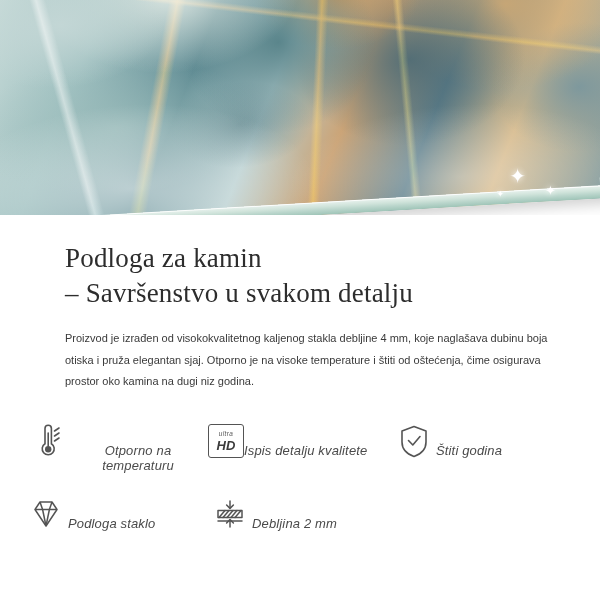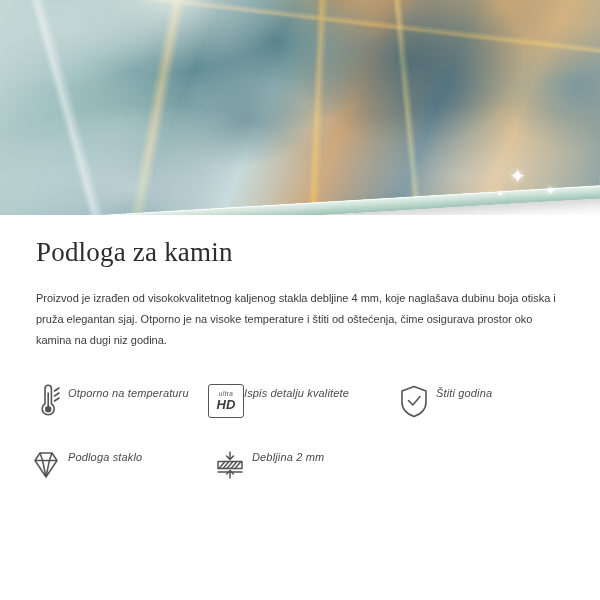--- a/index.html
+++ b/index.html
@@ -108,21 +108,22 @@
     text-shadow: 0 0 6px rgba(255,255,255,0.95);
     pointer-events: none;
     line-height: 1;
   }
   .sparkle.s1 { right: 74px; top: 166px; font-size: 20px; }
   .sparkle.s2 { right: 44px; top: 184px; font-size: 13px; }
   .sparkle.s3 { right: 96px; top: 190px; font-size: 9px; }
 
   
   .content {
-    padding: 20px 36px 0 36px;
+    padding: 26px 36px 0 36px;
+    margin-left: 29px;
   }
 
   .title {
     font-family: "Liberation Serif", serif;
     font-size: 27px;
     line-height: 1.28;
     font-weight: 400;
     color: #2d2d2d;
     margin: 0 0 18px 0;
     letter-spacing: 0.2px;
@@ -154,22 +155,22 @@
   }
 
   .feature-icon {
     height: 46px;
     display: flex;
     align-items: center;
     justify-content: center;
   }
 
   .feature-label {
-    margin-top: 9px;
-    font-size: 11px;
+    margin-top: 25px;
+    font-size: 13px;
     color: #4a4a4a;
     text-align: center;
     letter-spacing: 0.15px;
   }
 
   .hd-box {
     width: 34px;
     height: 32px;
     border: 1.6px solid #545454;
     border-radius: 3px;
@@ -207,20 +208,21 @@
       <div class="hero-edge-side"></div>
     </div>
     <span class="sparkle s1">✦</span>
     <span class="sparkle s2">✦</span>
     <span class="sparkle s3">✦</span>
   </div>
 
   <div class="content">
     <h1 class="title">
       <span>Podloga za kamin</span>
+      <span class="line2">– Savršenstvo u svakom detalju</span>
     </h1>
     <p class="paragraph">Proizvod je izrađen od visokokvalitetnog kaljenog stakla debljine 4 mm, koje naglašava dubinu boja otiska i pruža elegantan sjaj. Otporno je na visoke temperature i štiti od oštećenja, čime osigurava prostor oko kamina na dugi niz godina.</p>
   </div>
 
   <div class="features">
 
     <div class="feature">
       <div class="feature-icon">
         <svg width="44" height="44" viewBox="0 0 44 44" fill="none" stroke="#545454" stroke-width="1.6" stroke-linecap="round">
           <path d="M21 9.5a3.2 3.2 0 0 1 6.4 0v15.2a6 6 0 1 1-6.4 0z"></path>

